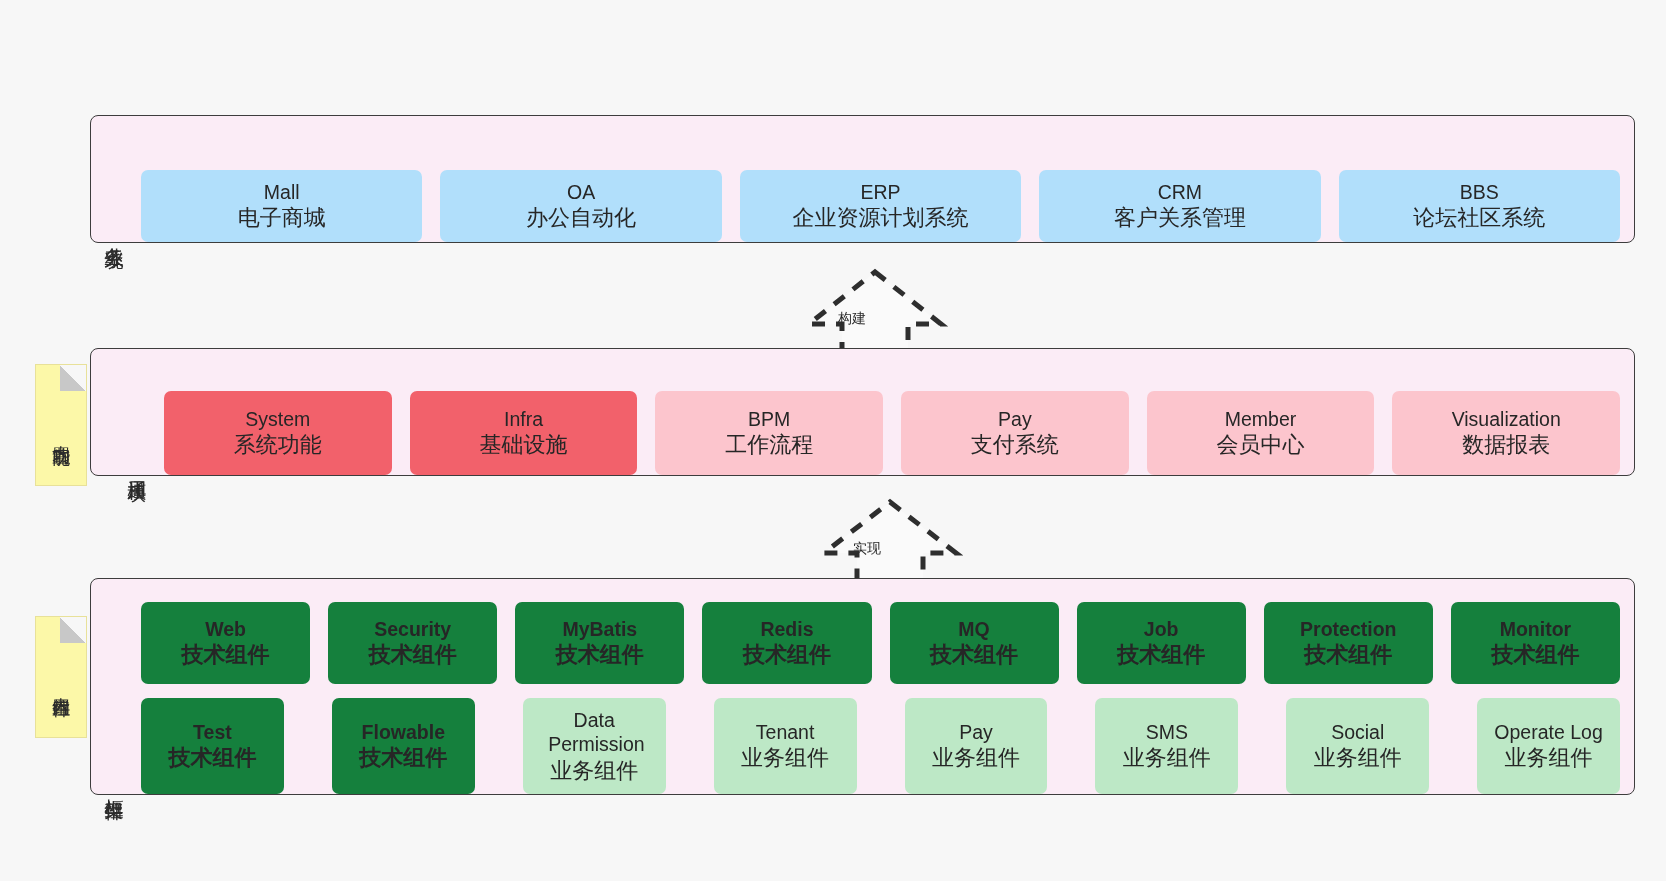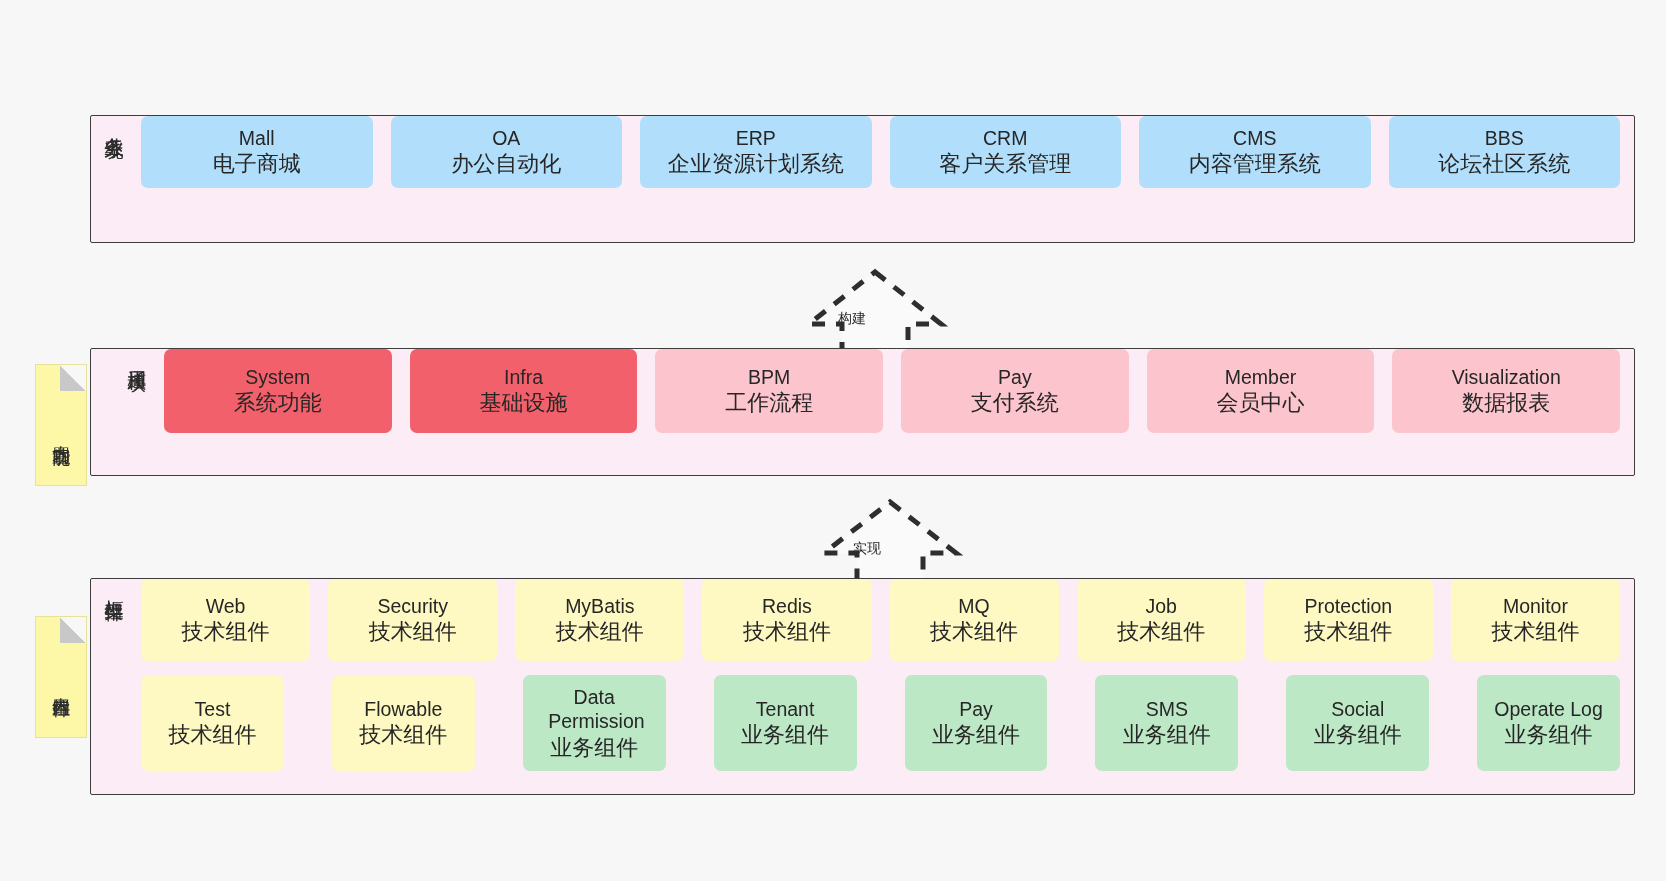--- a/index.html
+++ b/index.html
@@ -14,23 +14,23 @@
     height: 881px;
     background: #f7f7f7;
     overflow: hidden;
   }
 
   
   .layer {
     position: absolute;
     background: #fbecf6;
     border: 1.6px solid #3d3d3d;
-    border-radius: 2px;
-    display: flex;
-    align-items: flex-start;
+    border-radius: 8px;
+    display: flex;
+    align-items: flex-end;
   }
   .layer-title {
     flex: 0 0 auto;
     width: 46px;
     display: flex;
     align-items: center;
     justify-content: center;
     font-size: 19px;
     color: #2b2b2b;
     line-height: 1.16;
@@ -66,21 +66,21 @@
     color: #262626;
     line-height: 1.26;
     padding: 6px 4px;
   }
   .card .en { font-size: 19.5px; }
   .card .cn { font-size: 22px; }
 
   .c-blue       { background: #b1dffb; }
   .c-red        { background: #f2616b; }
   .c-pink       { background: #fcc5cd; }
-  .c-green      { background: #fef9c3; }
+  .c-green      { background: #15803d; font-weight: bold; }
   .c-greenlight { background: #bde8c6; }
 
   
   .note {
     position: absolute;
     background: #fcf8a8;
     border: 1px solid #e8e199;
     display: flex;
     align-items: center;
     justify-content: center;
@@ -131,24 +131,20 @@
         </div>
         <div class="card c-blue">
           <span class="en">ERP</span>
           <span class="cn">企业资源计划系统</span>
         </div>
         <div class="card c-blue">
           <span class="en">CRM</span>
           <span class="cn">客户关系管理</span>
         </div>
         <div class="card c-blue">
-          <span class="en">CMS</span>
-          <span class="cn">内容管理系统</span>
-        </div>
-        <div class="card c-blue">
           <span class="en">BBS</span>
           <span class="cn">论坛社区系统</span>
         </div>
       </div>
     </div>
   </div>
 
   <div class="gen-arrow" style="left:800px; top:268px;">
     <svg width="150" height="90" viewBox="0 0 150 90">
       <path d="M 75 4 L 141 56 L 108 56 L 108 88 L 42 88 L 42 56 L 9 56 Z" fill="#fafafa" stroke="#2e2e2e" stroke-width="5" stroke-dasharray="13 11" stroke-linejoin="miter"></path>

